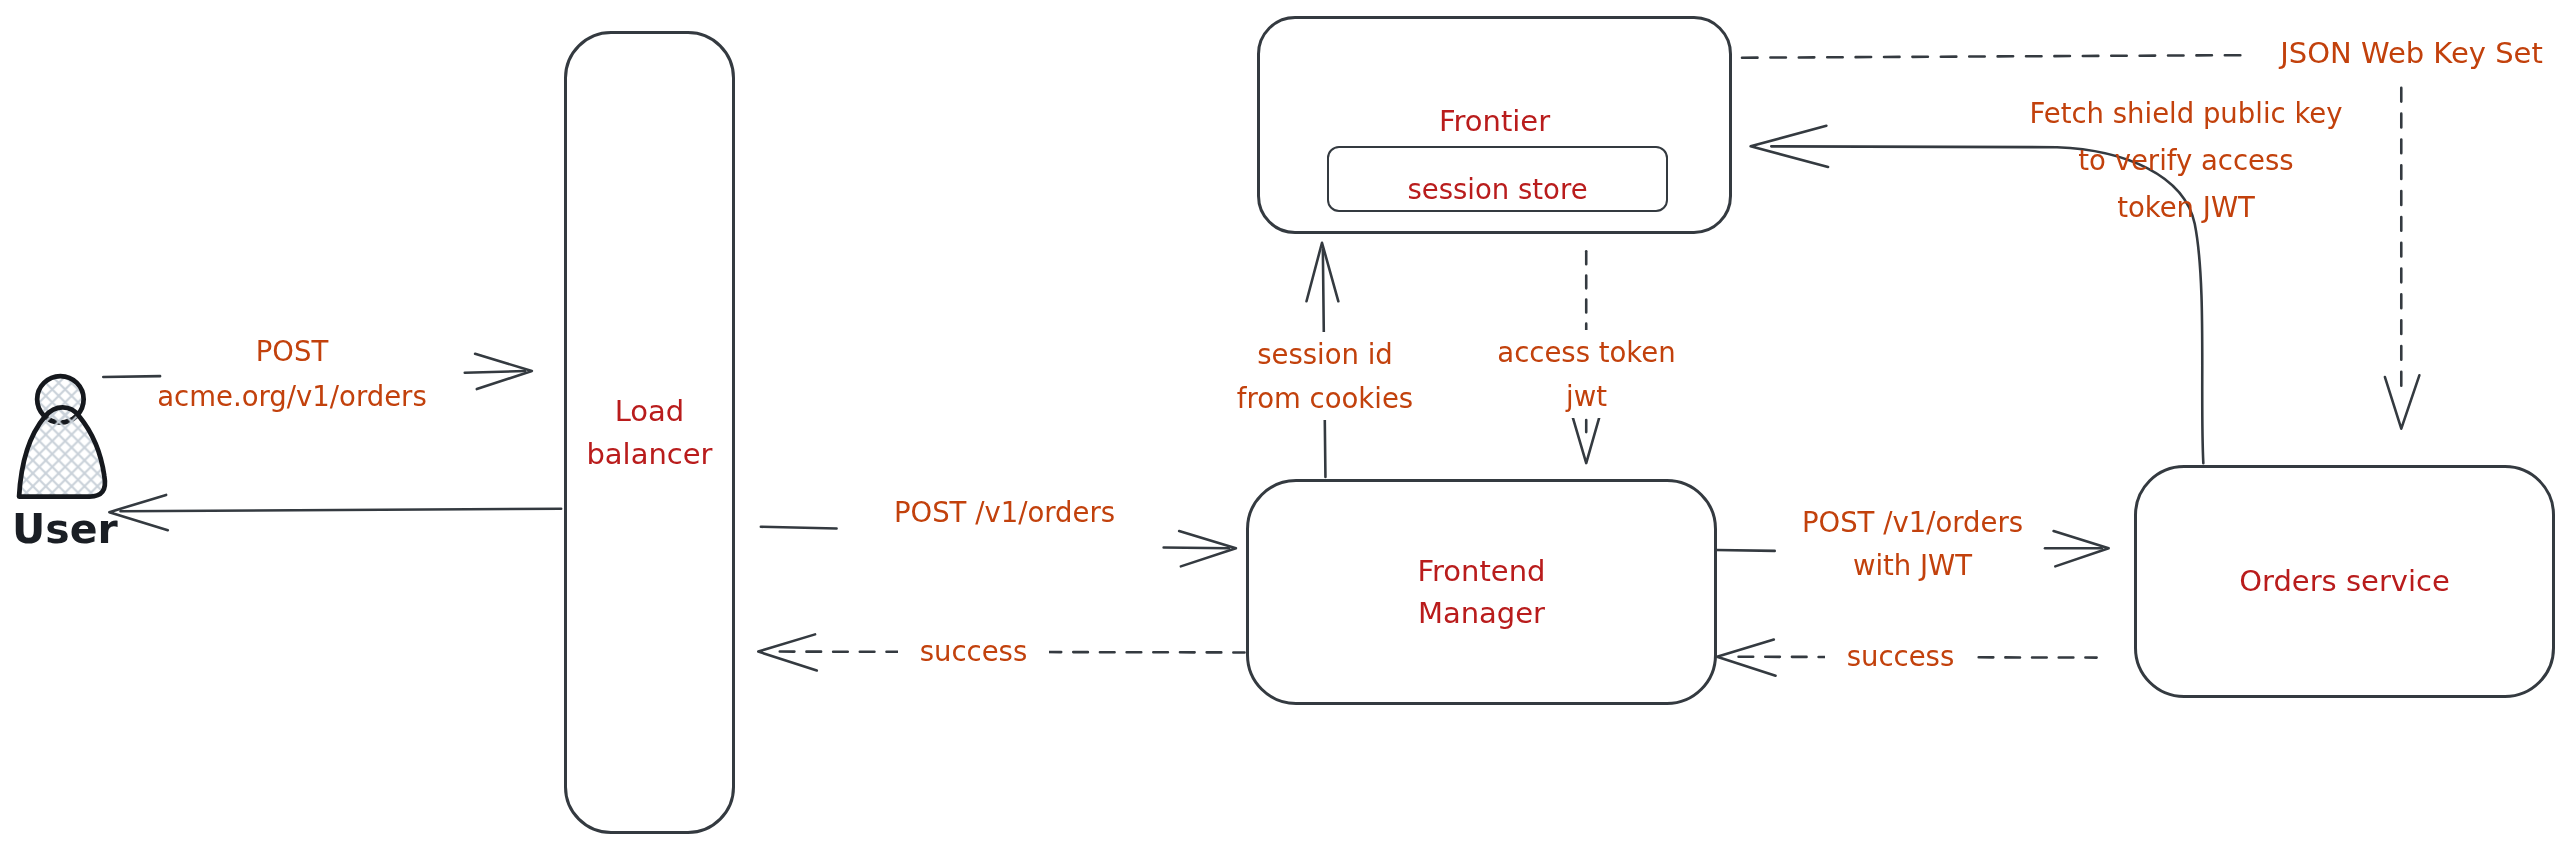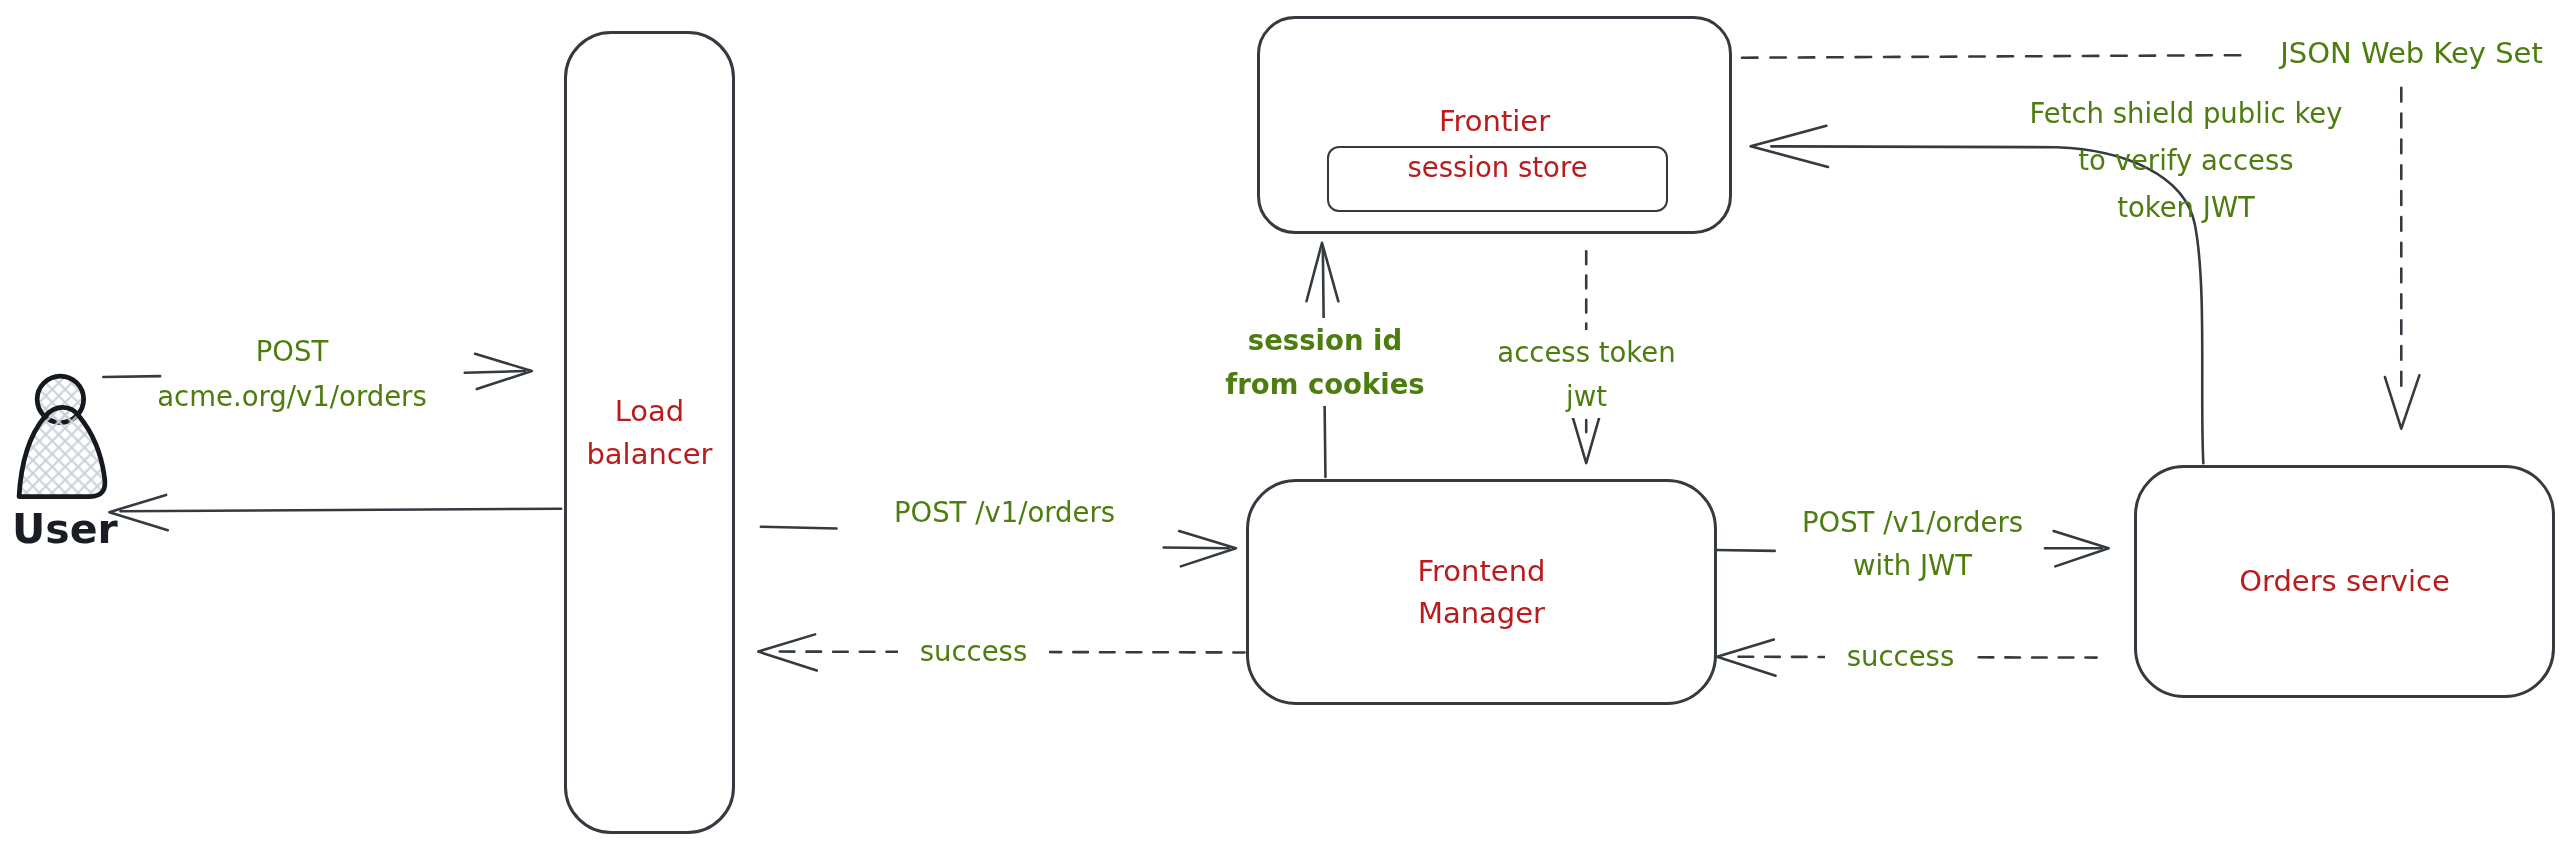--- a/index.html
+++ b/index.html
@@ -20,37 +20,37 @@
     display:flex;align-items:center;justify-content:center;
     text-align:center;
     font-size:29px;line-height:1.45;color:#b91c1c;
   }
   .node-lb{left:564px;top:31px;width:165px;height:797px;border-radius:47px;}
   .node-frontier{left:1257px;top:15.5px;width:469px;height:212px;border-radius:38px;display:block;}
   .frontier-title{position:absolute;top:81px;left:0;width:100%;text-align:center;}
   .node-session-store{
     position:absolute;left:67px;top:127px;width:337px;height:62px;
     border:2.6px solid #343a40;border-radius:12px;background:#fff;
-    display:flex;align-items:flex-start;justify-content:center;font-size:27.5px;
+    display:flex;align-items:flex-end;justify-content:center;font-size:27.5px;
   }
   .node-fm{left:1246px;top:479px;width:465px;height:220px;border-radius:50px;}
   .node-orders{left:2134px;top:465px;width:415px;height:227px;border-radius:50px;}
   .label{
     position:absolute;z-index:3;
-    text-align:center;font-size:27.5px;line-height:43px;color:#4d7c0f;
+    text-align:center;font-size:27.5px;line-height:43px;color:#c2410c;
     white-space:nowrap;
   }
   .label span{display:block;}
   .bgwhite{background:#ffffff;}
   .lbl-post-acme{left:120px;top:329px;width:344px;line-height:45px;}
   .lbl-post-session{left:843px;top:491px;width:323px;}
   .lbl-post-jwt{left:1751px;top:501px;width:323px;}
   .lbl-success-1{left:898px;top:631px;width:151px;line-height:41px;}
   .lbl-success-2{left:1825px;top:636px;width:151px;line-height:41px;}
-  .lbl-session-cookies{left:1215px;top:318px;width:220px;line-height:44px;font-weight:bold;}
+  .lbl-session-cookies{left:1215px;top:332px;width:220px;line-height:44px;}
   .lbl-access-jwt{left:1478px;top:330px;width:217px;line-height:44px;}
   .lbl-fetch-shield{left:1971px;top:90px;width:430px;line-height:47px;}
   .lbl-jwks{left:2248px;top:31px;width:327px;font-size:29px;line-height:45px;}
   .lbl-user{left:12px;top:510px;width:100px;font-size:41px;font-weight:bold;color:#1a1e24;line-height:38px;}
   .figure{position:absolute;left:0;top:0;z-index:2;}
 </style>
 </head>
 <body>
 
 <div class="canvas">

